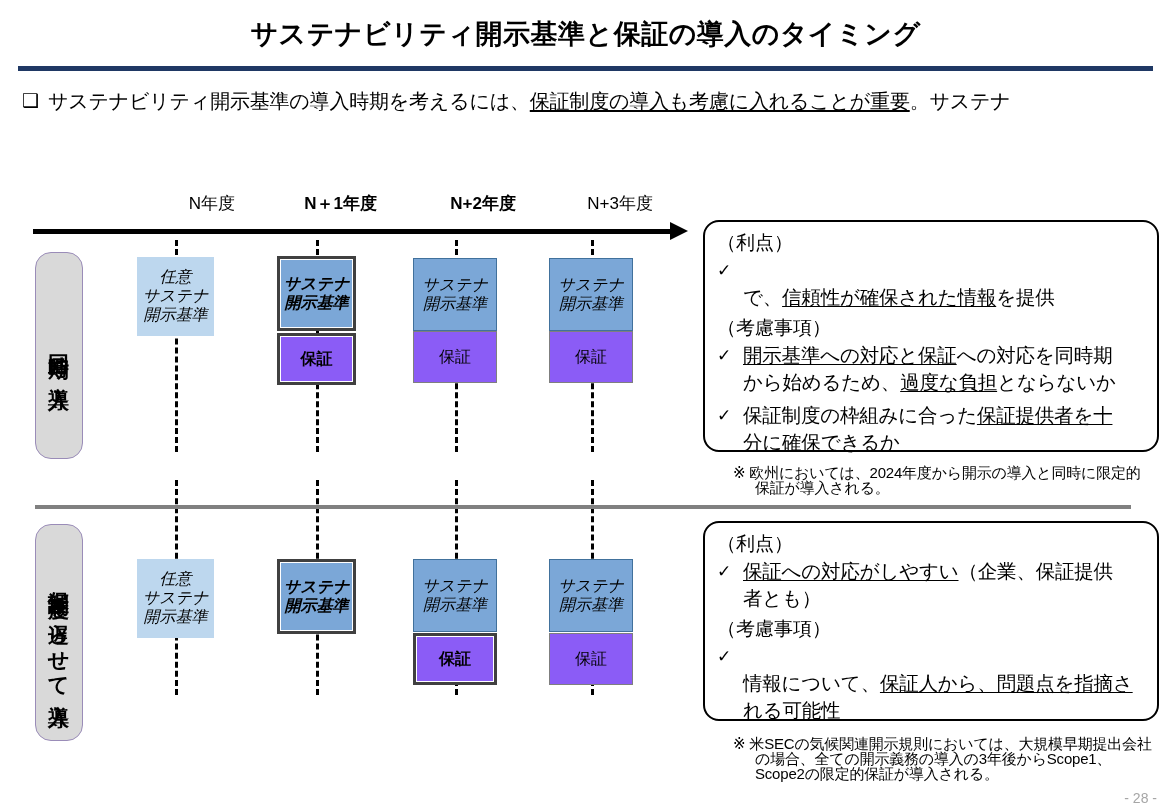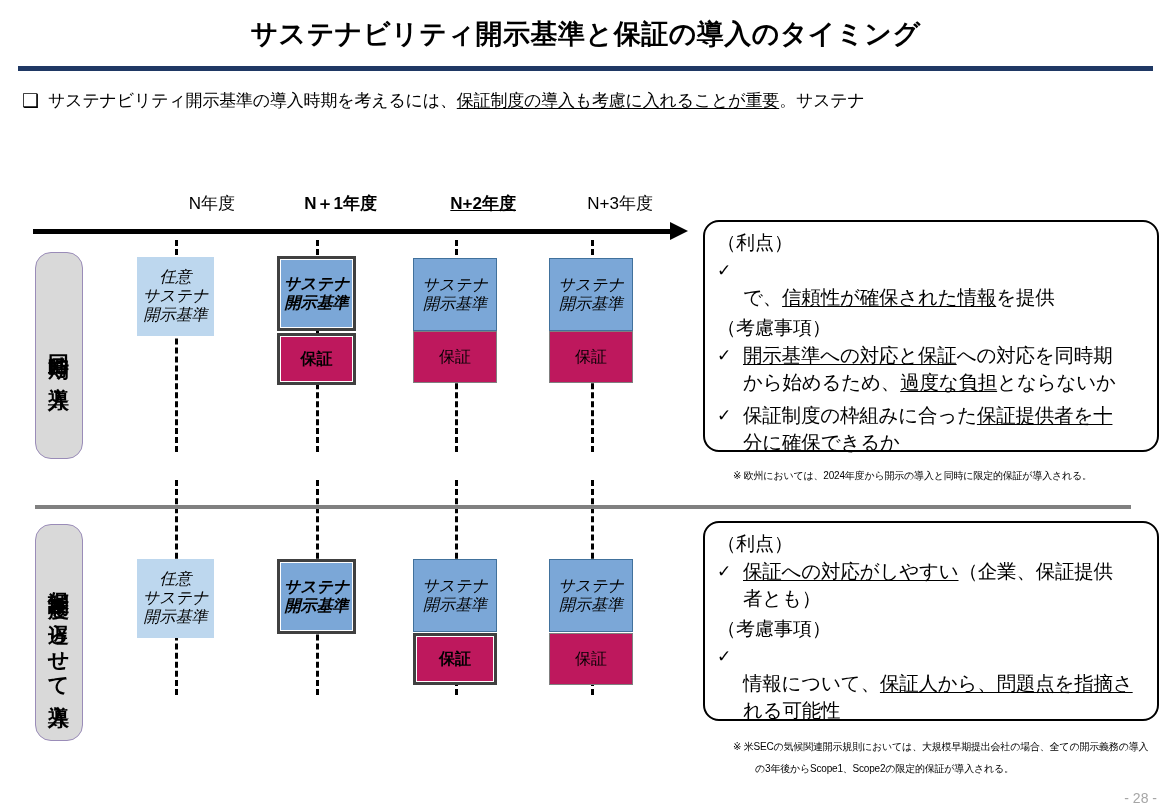--- a/index.html
+++ b/index.html
@@ -28,21 +28,21 @@
   
   .lead{
     position:absolute;left:22px;top:86px;width:1130px;
   }
   .lead-row{display:flex;align-items:flex-start;}
   .lead-bullet{
     font-size:19px;line-height:28px;width:26px;flex:0 0 26px;
     font-family:"DejaVu Sans",sans-serif;
   }
   .lead-text{
-    font-size:17px;line-height:30px;letter-spacing:-0.2px;
+    font-size:20px;line-height:30px;letter-spacing:-0.2px;
   }
   .u{text-decoration:underline;text-underline-offset:2px;}
 
   
   .axis-label{
     position:absolute;top:192px;font-size:17px;text-align:right;width:120px;
   }
   .axis-label.bold{font-weight:bold;}
 
   .timeline-arrow{
@@ -90,21 +90,21 @@
     font-size:16px;
     color:#000;
   }
   .box-std{
     background:#7BA7D7;
     border:1px solid #2F528F;
     font-size:16px;
   }
   .box-std.plain{border:1px solid #41719C;}
   .box-assure{
-    background:#be185d;
+    background:#8b5cf6;
     border:1px solid #7F7F7F;
     font-size:16px;
   }
   .emph{
     border:3px solid #404040 !important;
     box-shadow:0 0 0 1px #ffffff inset;
   }
   .bold-txt{font-weight:bold;}
 
   
@@ -127,21 +127,21 @@
   .check{
     flex:0 0 26px;width:26px;
     font-family:"DejaVu Sans",sans-serif;
     font-size:17px;line-height:27px;
     text-align:left;
   }
   .panel-item .txt{flex:1;letter-spacing:-0.2px;}
 
   .note{
     position:absolute;
-    font-size:10px;line-height:22px;
+    font-size:15px;line-height:15px;
     letter-spacing:-0.2px;
   }
   .note .nbody{display:block;padding-left:22px;text-indent:-22px;}
 
   .page-num{
     position:absolute;right:14px;bottom:6px;
     font-size:14px;color:#A6A6A6;
   }
 </style>
 </head>
@@ -157,21 +157,21 @@
       <div class="lead-bullet">❑</div>
       <div class="lead-text">
         <span>サステナビリティ開示基準の導入時期を考えるには、</span><span class="u">保証制度の導入も考慮に入れることが重要</span><span>。サステナ</span><br>
         <br>
       </div>
     </div>
   </div>
 
   <div class="axis-label" style="left:115px;">N年度</div>
   <div class="axis-label bold" style="left:257px;">N＋1年度</div>
-  <div class="axis-label bold" style="left:396px;text-decoration:underline;">N+2年度</div>
+  <div class="axis-label bold" style="left:396px;">N+2年度</div>
   <div class="axis-label" style="left:533px;">N+3年度</div>
 
   <div class="timeline-arrow"></div>
 
   <div class="vdash" style="left:175px;top:240px;height:212px;"></div>
   <div class="vdash" style="left:316px;top:240px;height:212px;"></div>
   <div class="vdash" style="left:455px;top:240px;height:212px;"></div>
   <div class="vdash" style="left:591px;top:240px;height:212px;"></div>
 
   <div class="vdash" style="left:175px;top:480px;height:215px;"></div>

